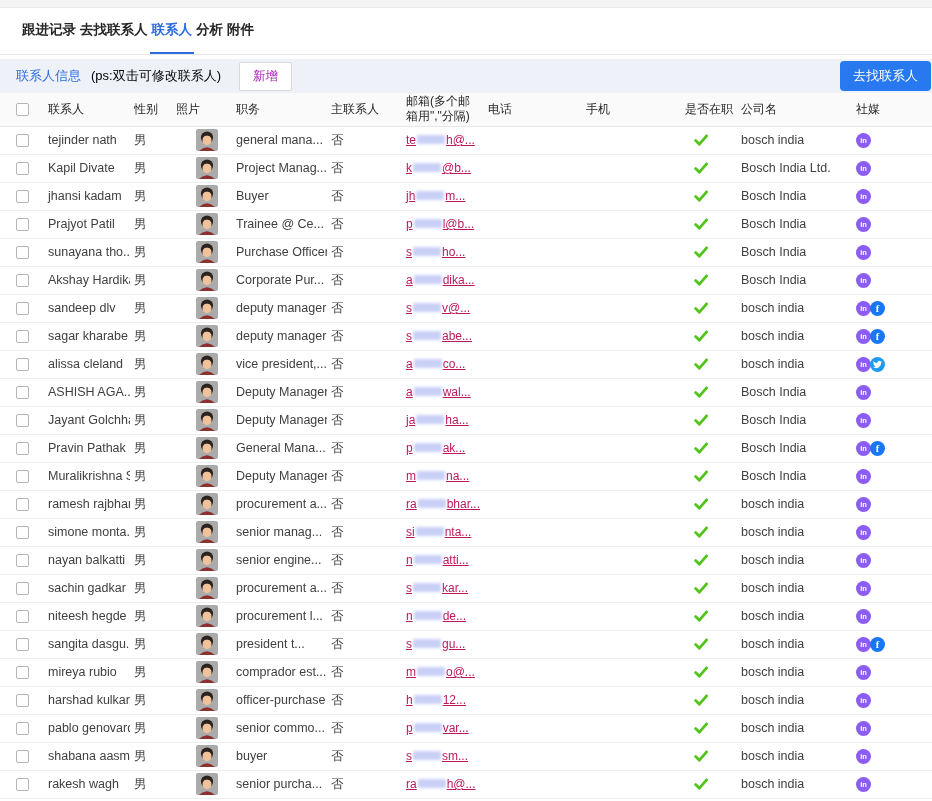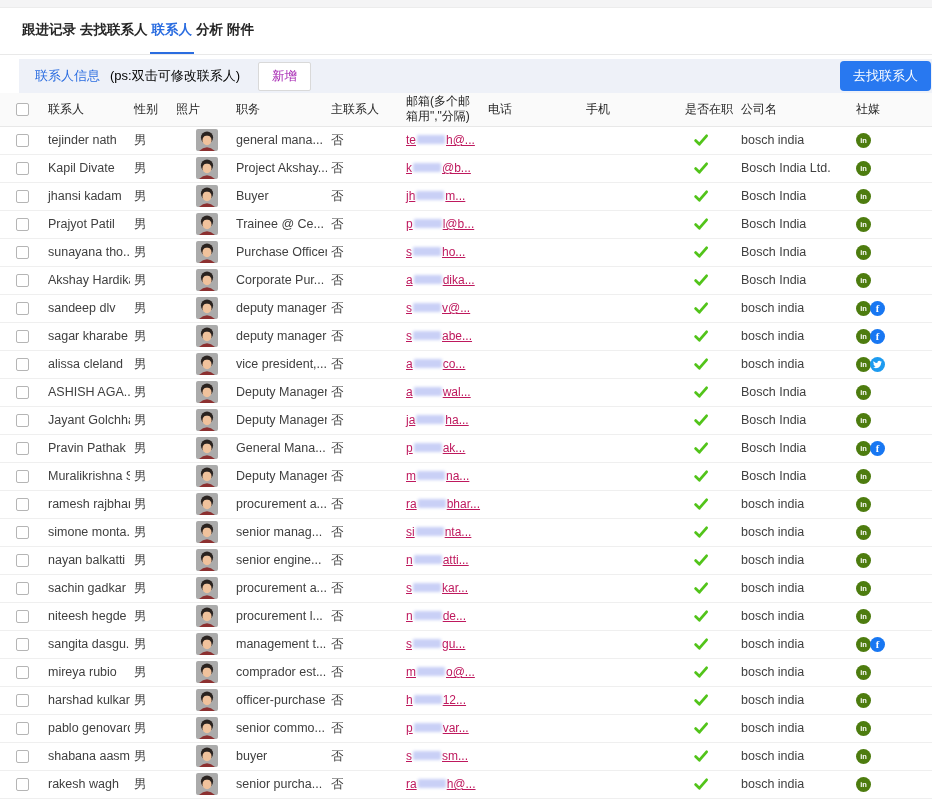--- a/index.html
+++ b/index.html
@@ -10,21 +10,21 @@
   
   .tabbar { display:flex; align-items:stretch; height:47px;
     padding:0 20px; background:#fff; border-bottom:1px solid #e9e9e9; }
   .tab { display:flex; align-items:center; font-size:13.5px; font-weight:700;
     color:#262626; cursor:pointer; border-bottom:2px solid transparent; padding:0 2px; }
   .tab.active { color:#2b6de0; border-bottom-color:#2b6de0; }
 
   
   .gap { height:4px; background:#fff; }
   .toolbar { height:34px; background:#eef1f8; display:flex; align-items:center;
-    padding:0 1px 0 16px;margin-left:19px; }
+    padding:0 1px 0 16px; }
   .sec-title { color:#2b6de0; font-size:13px; }
   .hint { color:#000000; font-size:13px; margin-left:10px; }
   .btn-add { margin-left:18px; background:#fff; border:1px solid #d9d9d9; border-radius:2px;
     padding:5px 13px; font-size:12.5px; color:#a21caf; cursor:pointer; }
   .btn-find { margin-left:auto; background:#2878f0; color:#fff; border:none; border-radius:4px;
     height:30px; padding:0 13px; font-size:13px; cursor:pointer; }
 
   
   table { width:932px; border-collapse:collapse; table-layout:fixed; }
   th, td { padding:0 4px; text-align:left; vertical-align:middle; overflow:hidden;
@@ -42,21 +42,21 @@
   .avatar { width:22px; height:22px; display:block; }
   .email-link { color:#be185d; font-size:12px; text-decoration:underline; cursor:pointer; }
   .redact { display:inline-block; width:28px; height:9px; margin:0 1px; vertical-align:baseline;
     background:#c9d0f6; filter:blur(1.4px); border-radius:1px; }
   .check-icon { display:block; margin-left:8px; }
 
   .sns { display:inline-flex; align-items:center; justify-content:center; width:15px; height:15px;
     border-radius:50%; color:#fff; font-weight:700; vertical-align:middle; cursor:pointer;
     position:relative; }
   .sns + .sns { margin-left:-1px; }
-  .sns.li { background:#4d7c0f; font-size:7.5px; letter-spacing:0; }
+  .sns.li { background:#8b5cf6; font-size:7.5px; letter-spacing:0; }
   .sns.fb { background:#1877f2; font-size:10.5px; font-family:"Liberation Serif", serif; }
   .sns.tw { background:#1d9bf0; }
 </style>
 </head>
 <body>
 
 <div class="top-strip"></div>
 
 <div class="tabbar">
     <div class="tab">跟进记录</div>
@@ -145,21 +145,21 @@
         <td>男</td>
         <td class="photo-cell">
           <svg class="avatar" viewBox="0 0 22 22" xmlns="http://www.w3.org/2000/svg">
     <rect width="22" height="22" rx="2" fill="#ababab"></rect>
     <circle cx="11" cy="8.6" r="6.1" fill="#2a2320"></circle>
     <ellipse cx="11" cy="11.3" rx="4.5" ry="5" fill="#f0c29c"></ellipse>
     <path d="M5.6 8.8 Q11 4.2 16.4 8.8 L16.4 6.6 Q11 2.6 5.6 6.6 Z" fill="#2a2320"></path>
     <path d="M3 22 Q11 14.6 19 22 Z" fill="#8c3030"></path>
   </svg>
         </td>
-        <td>Project Akshay...</td>
+        <td>Project Manag...</td>
         <td>否</td>
         <td><a class="email-link"><span>k</span><span class="redact"></span><span>@b...</span></a></td>
         <td></td>
         <td></td>
         <td class="active-cell">
           <svg class="check-icon" width="16" height="16" viewBox="0 0 16 16" xmlns="http://www.w3.org/2000/svg">
     <path d="M2.6 8.6 L6.4 12.2 L13.6 3.8" fill="none" stroke="#52c41a" stroke-width="2.8" stroke-linecap="round" stroke-linejoin="round"></path>
   </svg>
         </td>
         <td>Bosch India Ltd.</td>
@@ -625,21 +625,21 @@
         <td>男</td>
         <td class="photo-cell">
           <svg class="avatar" viewBox="0 0 22 22" xmlns="http://www.w3.org/2000/svg">
     <rect width="22" height="22" rx="2" fill="#ababab"></rect>
     <circle cx="11" cy="8.6" r="6.1" fill="#2a2320"></circle>
     <ellipse cx="11" cy="11.3" rx="4.5" ry="5" fill="#f0c29c"></ellipse>
     <path d="M5.6 8.8 Q11 4.2 16.4 8.8 L16.4 6.6 Q11 2.6 5.6 6.6 Z" fill="#2a2320"></path>
     <path d="M3 22 Q11 14.6 19 22 Z" fill="#8c3030"></path>
   </svg>
         </td>
-        <td>management t...</td>
+        <td>president t...</td>
         <td>否</td>
         <td><a class="email-link"><span>s</span><span class="redact"></span><span>gu...</span></a></td>
         <td></td>
         <td></td>
         <td class="active-cell">
           <svg class="check-icon" width="16" height="16" viewBox="0 0 16 16" xmlns="http://www.w3.org/2000/svg">
     <path d="M2.6 8.6 L6.4 12.2 L13.6 3.8" fill="none" stroke="#52c41a" stroke-width="2.8" stroke-linecap="round" stroke-linejoin="round"></path>
   </svg>
         </td>
         <td>bosch india</td>

